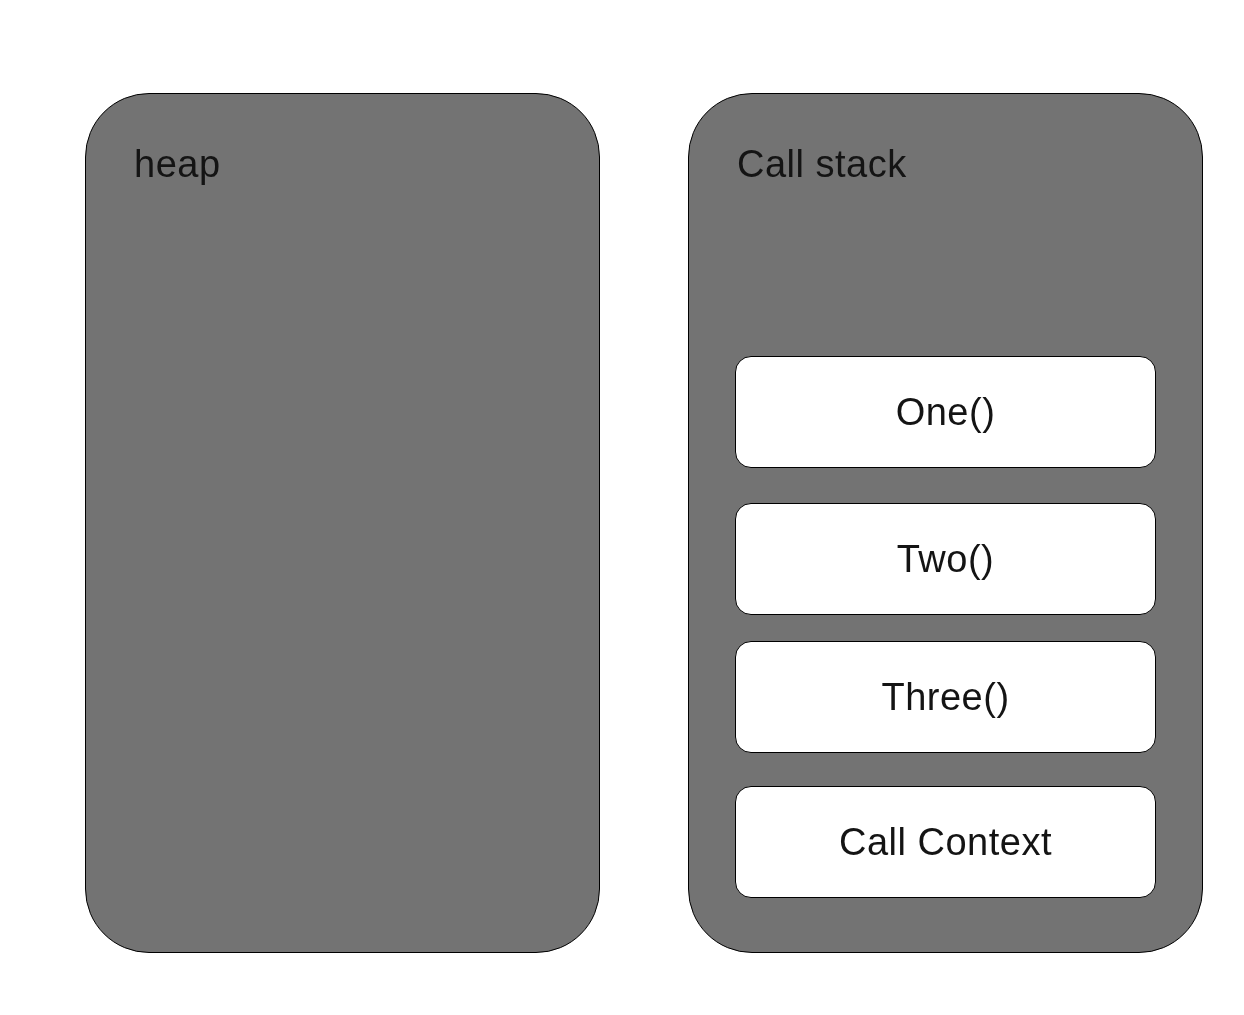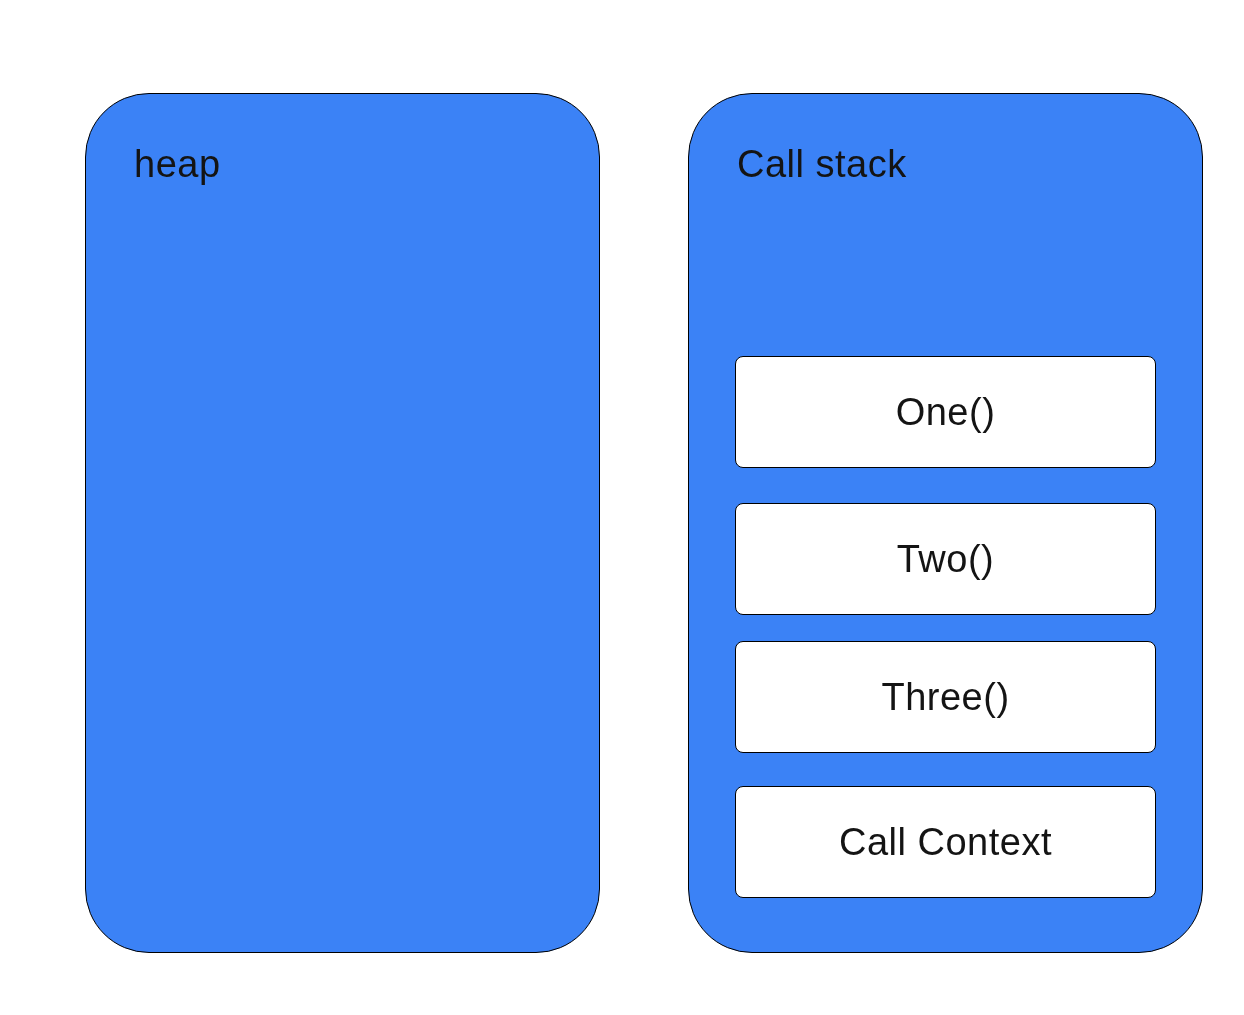--- a/index.html
+++ b/index.html
@@ -16,21 +16,21 @@
   }
   .stage {
     position: absolute;
     inset: 0;
   }
   .panel {
     position: absolute;
     top: 93px;
     width: 515px;
     height: 860px;
-    background: #3b82f6;
+    background: #737373;
     border: 1.6px solid #000000;
     border-radius: 64px;
     box-sizing: border-box;
   }
   .panel--heap { left: 85px; }
   .panel--stack { left: 650px; margin-left: 38px; }
   .panel-label {
     position: absolute;
     left: 48px;
     top: 50px;
@@ -40,21 +40,21 @@
     letter-spacing: 0.5px;
     color: #141414;
     white-space: nowrap;
   }
   .frame {
     position: absolute;
     left: 46px;
     width: 421px;
     height: 112px;
     border: 1.6px solid #000000;
-    border-radius: 8px;
+    border-radius: 16px;
     background: #ffffff;
     box-sizing: border-box;
     display: flex;
     align-items: center;
     justify-content: center;
     font-size: 38px;
     letter-spacing: 0.5px;
     color: #141414;
     white-space: nowrap;
   }

